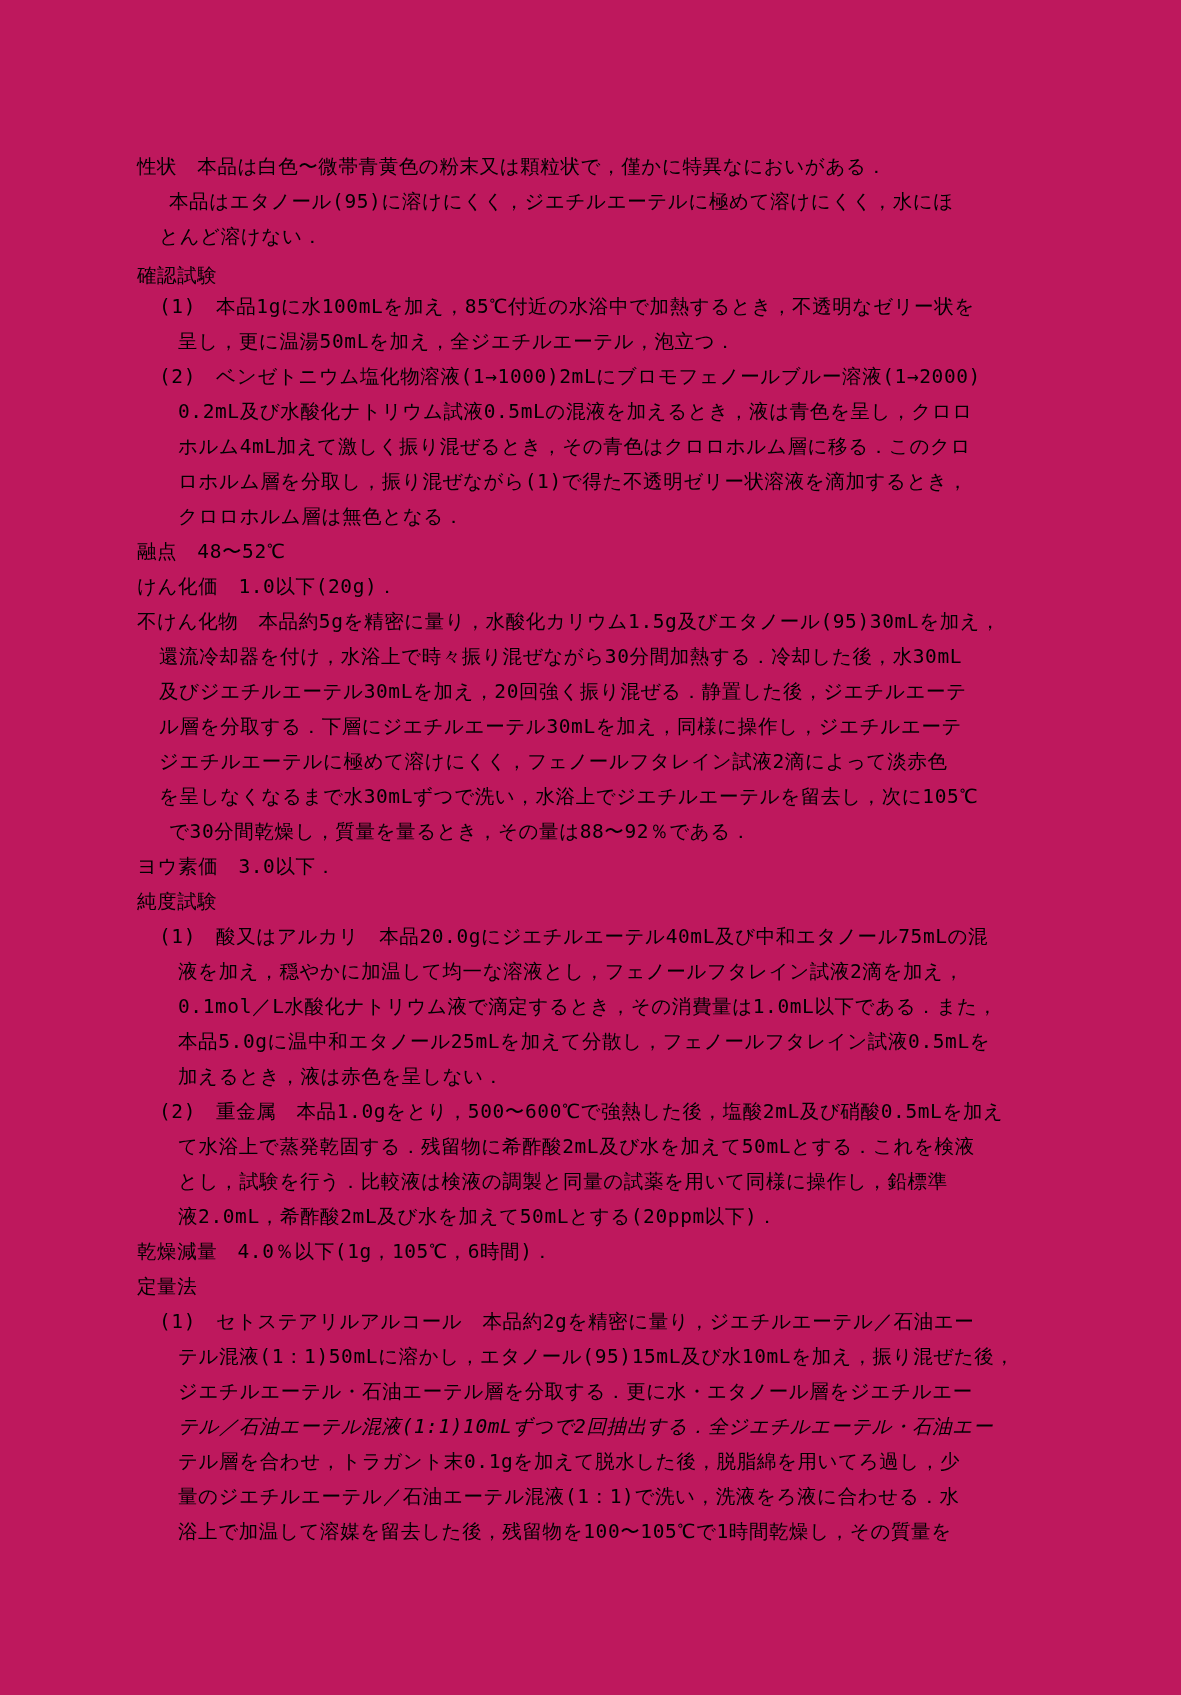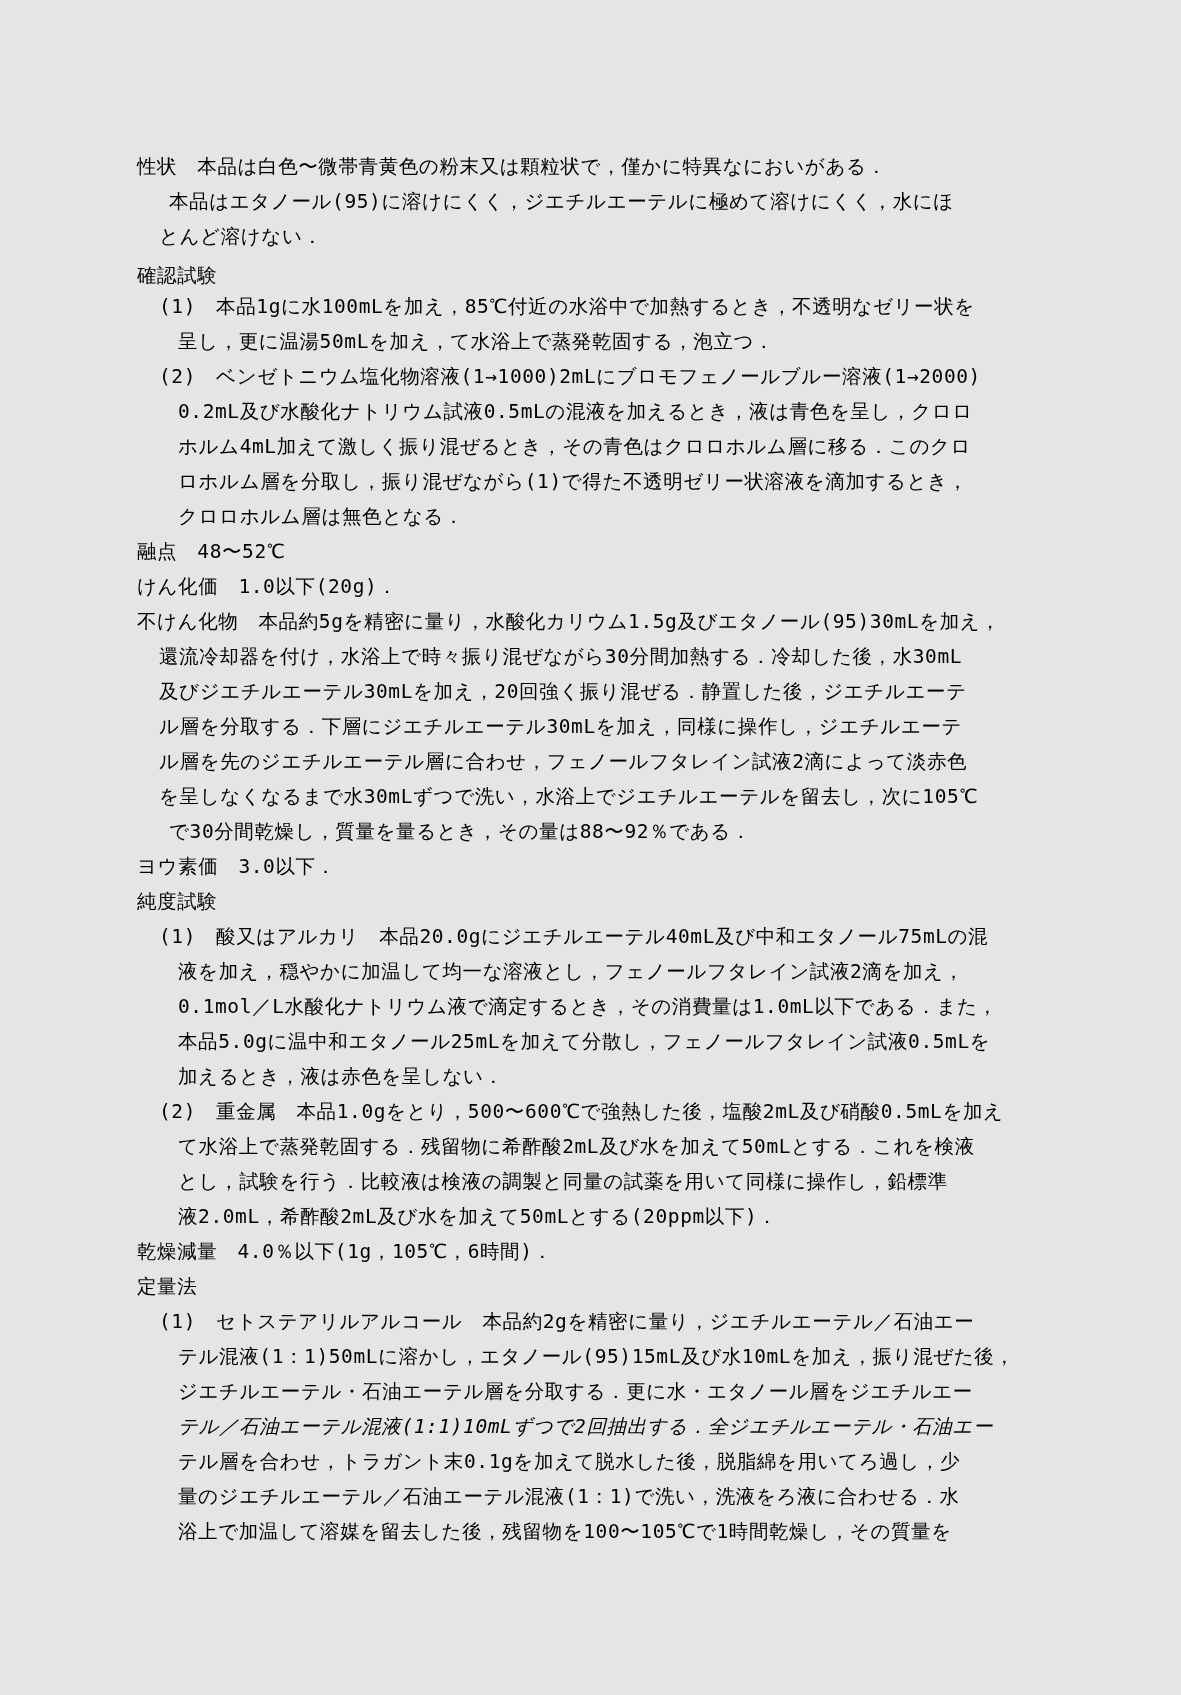--- a/index.html
+++ b/index.html
@@ -1,18 +1,18 @@
 <!DOCTYPE html>
 <html><head>
   <meta charset="utf-8">
   <style>
     html, body { margin: 0; padding: 0; background: #ffffff; }
     body { width: 1181px; height: 1695px; position: relative; overflow: hidden; }
     .page {
-      position: absolute; left: 0; top: 0; width: 1181px; height: 1695px; background: #e5e5e5;
+      position: absolute; left: 0; top: 0; width: 1181px; height: 1695px; background: #be185d;
       font-family: "DejaVu Sans Mono", "Liberation Mono", monospace;
       color: #000000;
     }
     .line {
       position: absolute;
       left: 0;
       white-space: nowrap;
       font-size: 19.5px;
       line-height: 24px;
       height: 24px;
@@ -21,33 +21,33 @@
   </style>
 </head>
 <body>
 
 <div class="page" id="page">
     <div class="line" style="left: 137px; top: 155px;">性状　本品は白色〜微帯青黄色の粉末又は顆粒状で，僅かに特異なにおいがある．</div>
     <div class="line" style="left: 169px; top: 190px;">本品はエタノール(95)に溶けにくく，ジエチルエーテルに極めて溶けにくく，水にほ</div>
     <div class="line" style="left: 159px; top: 225px;">とんど溶けない．</div>
     <div class="line" style="left: 137px; top: 264px;">確認試験</div>
     <div class="line" style="left: 159px; top: 295px;">(1)　本品1gに水100mLを加え，85℃付近の水浴中で加熱するとき，不透明なゼリー状を</div>
-    <div class="line" style="left: 178px; top: 330px;">呈し，更に温湯50mLを加え，て水浴上で蒸発乾固する，泡立つ．</div>
+    <div class="line" style="left: 178px; top: 330px;">呈し，更に温湯50mLを加え，全ジエチルエーテル，泡立つ．</div>
     <div class="line" style="left: 159px; top: 365px;">(2)　ベンゼトニウム塩化物溶液(1→1000)2mLにブロモフェノールブルー溶液(1→2000)</div>
     <div class="line" style="left: 178px; top: 400px;">0.2mL及び水酸化ナトリウム試液0.5mLの混液を加えるとき，液は青色を呈し，クロロ</div>
     <div class="line" style="left: 178px; top: 435px;">ホルム4mL加えて激しく振り混ぜるとき，その青色はクロロホルム層に移る．このクロ</div>
     <div class="line" style="left: 178px; top: 470px;">ロホルム層を分取し，振り混ぜながら(1)で得た不透明ゼリー状溶液を滴加するとき，</div>
     <div class="line" style="left: 178px; top: 505px;">クロロホルム層は無色となる．</div>
     <div class="line" style="left: 137px; top: 540px;">融点　48〜52℃</div>
     <div class="line" style="left: 137px; top: 575px;">けん化価　1.0以下(20g)．</div>
     <div class="line" style="left: 137px; top: 610px;">不けん化物　本品約5gを精密に量り，水酸化カリウム1.5g及びエタノール(95)30mLを加え，</div>
     <div class="line" style="left: 159px; top: 645px;">還流冷却器を付け，水浴上で時々振り混ぜながら30分間加熱する．冷却した後，水30mL</div>
     <div class="line" style="left: 159px; top: 680px;">及びジエチルエーテル30mLを加え，20回強く振り混ぜる．静置した後，ジエチルエーテ</div>
     <div class="line" style="left: 159px; top: 715px;">ル層を分取する．下層にジエチルエーテル30mLを加え，同様に操作し，ジエチルエーテ</div>
-    <div class="line" style="left: 159px; top: 750px;">ル層を先のジエチルエーテル層に合わせ，フェノールフタレイン試液2滴によって淡赤色</div>
+    <div class="line" style="left: 159px; top: 750px;">ジエチルエーテルに極めて溶けにくく，フェノールフタレイン試液2滴によって淡赤色</div>
     <div class="line" style="left: 159px; top: 785px;">を呈しなくなるまで水30mLずつで洗い，水浴上でジエチルエーテルを留去し，次に105℃</div>
     <div class="line" style="left: 169px; top: 820px;">で30分間乾燥し，質量を量るとき，その量は88〜92％である．</div>
     <div class="line" style="left: 137px; top: 855px;">ヨウ素価　3.0以下．</div>
     <div class="line" style="left: 137px; top: 890px;">純度試験</div>
     <div class="line" style="left: 159px; top: 925px;">(1)　酸又はアルカリ　本品20.0gにジエチルエーテル40mL及び中和エタノール75mLの混</div>
     <div class="line" style="left: 178px; top: 960px;">液を加え，穏やかに加温して均一な溶液とし，フェノールフタレイン試液2滴を加え，</div>
     <div class="line" style="left: 178px; top: 995px;">0.1mol／L水酸化ナトリウム液で滴定するとき，その消費量は1.0mL以下である．また，</div>
     <div class="line" style="left: 178px; top: 1030px;">本品5.0gに温中和エタノール25mLを加えて分散し，フェノールフタレイン試液0.5mLを</div>
     <div class="line" style="left: 178px; top: 1065px;">加えるとき，液は赤色を呈しない．</div>
     <div class="line" style="left: 159px; top: 1100px;">(2)　重金属　本品1.0gをとり，500〜600℃で強熱した後，塩酸2mL及び硝酸0.5mLを加え</div>

